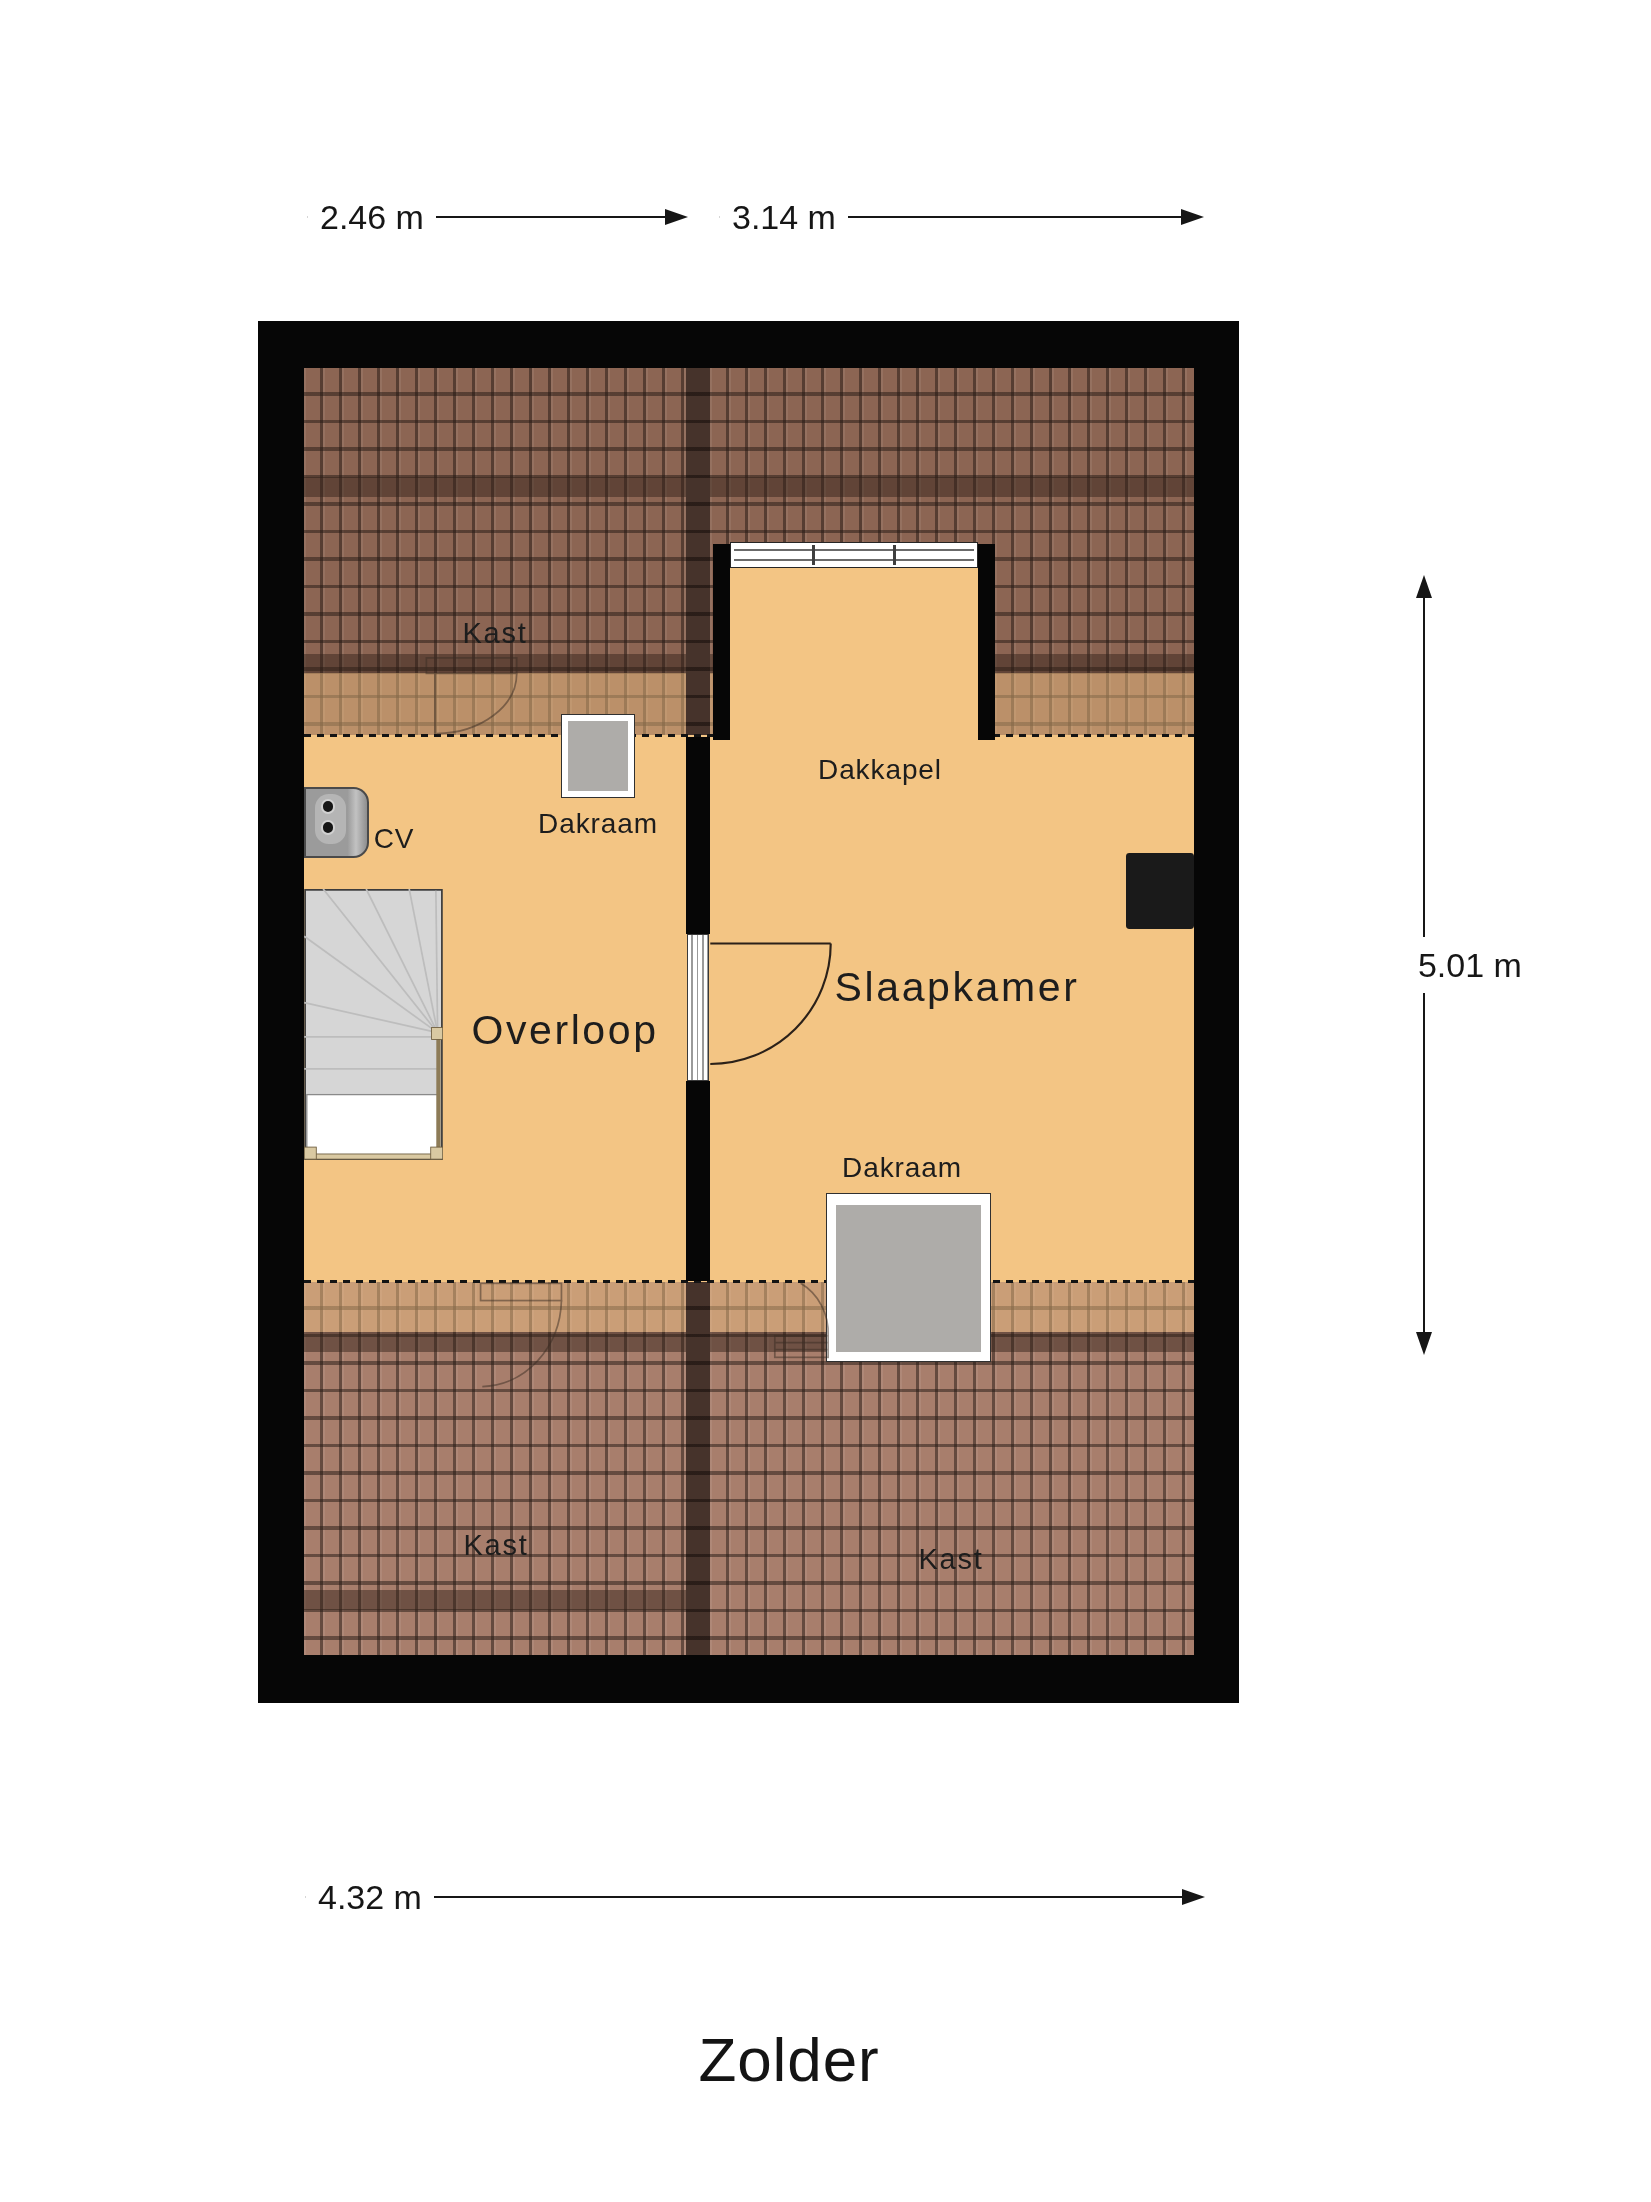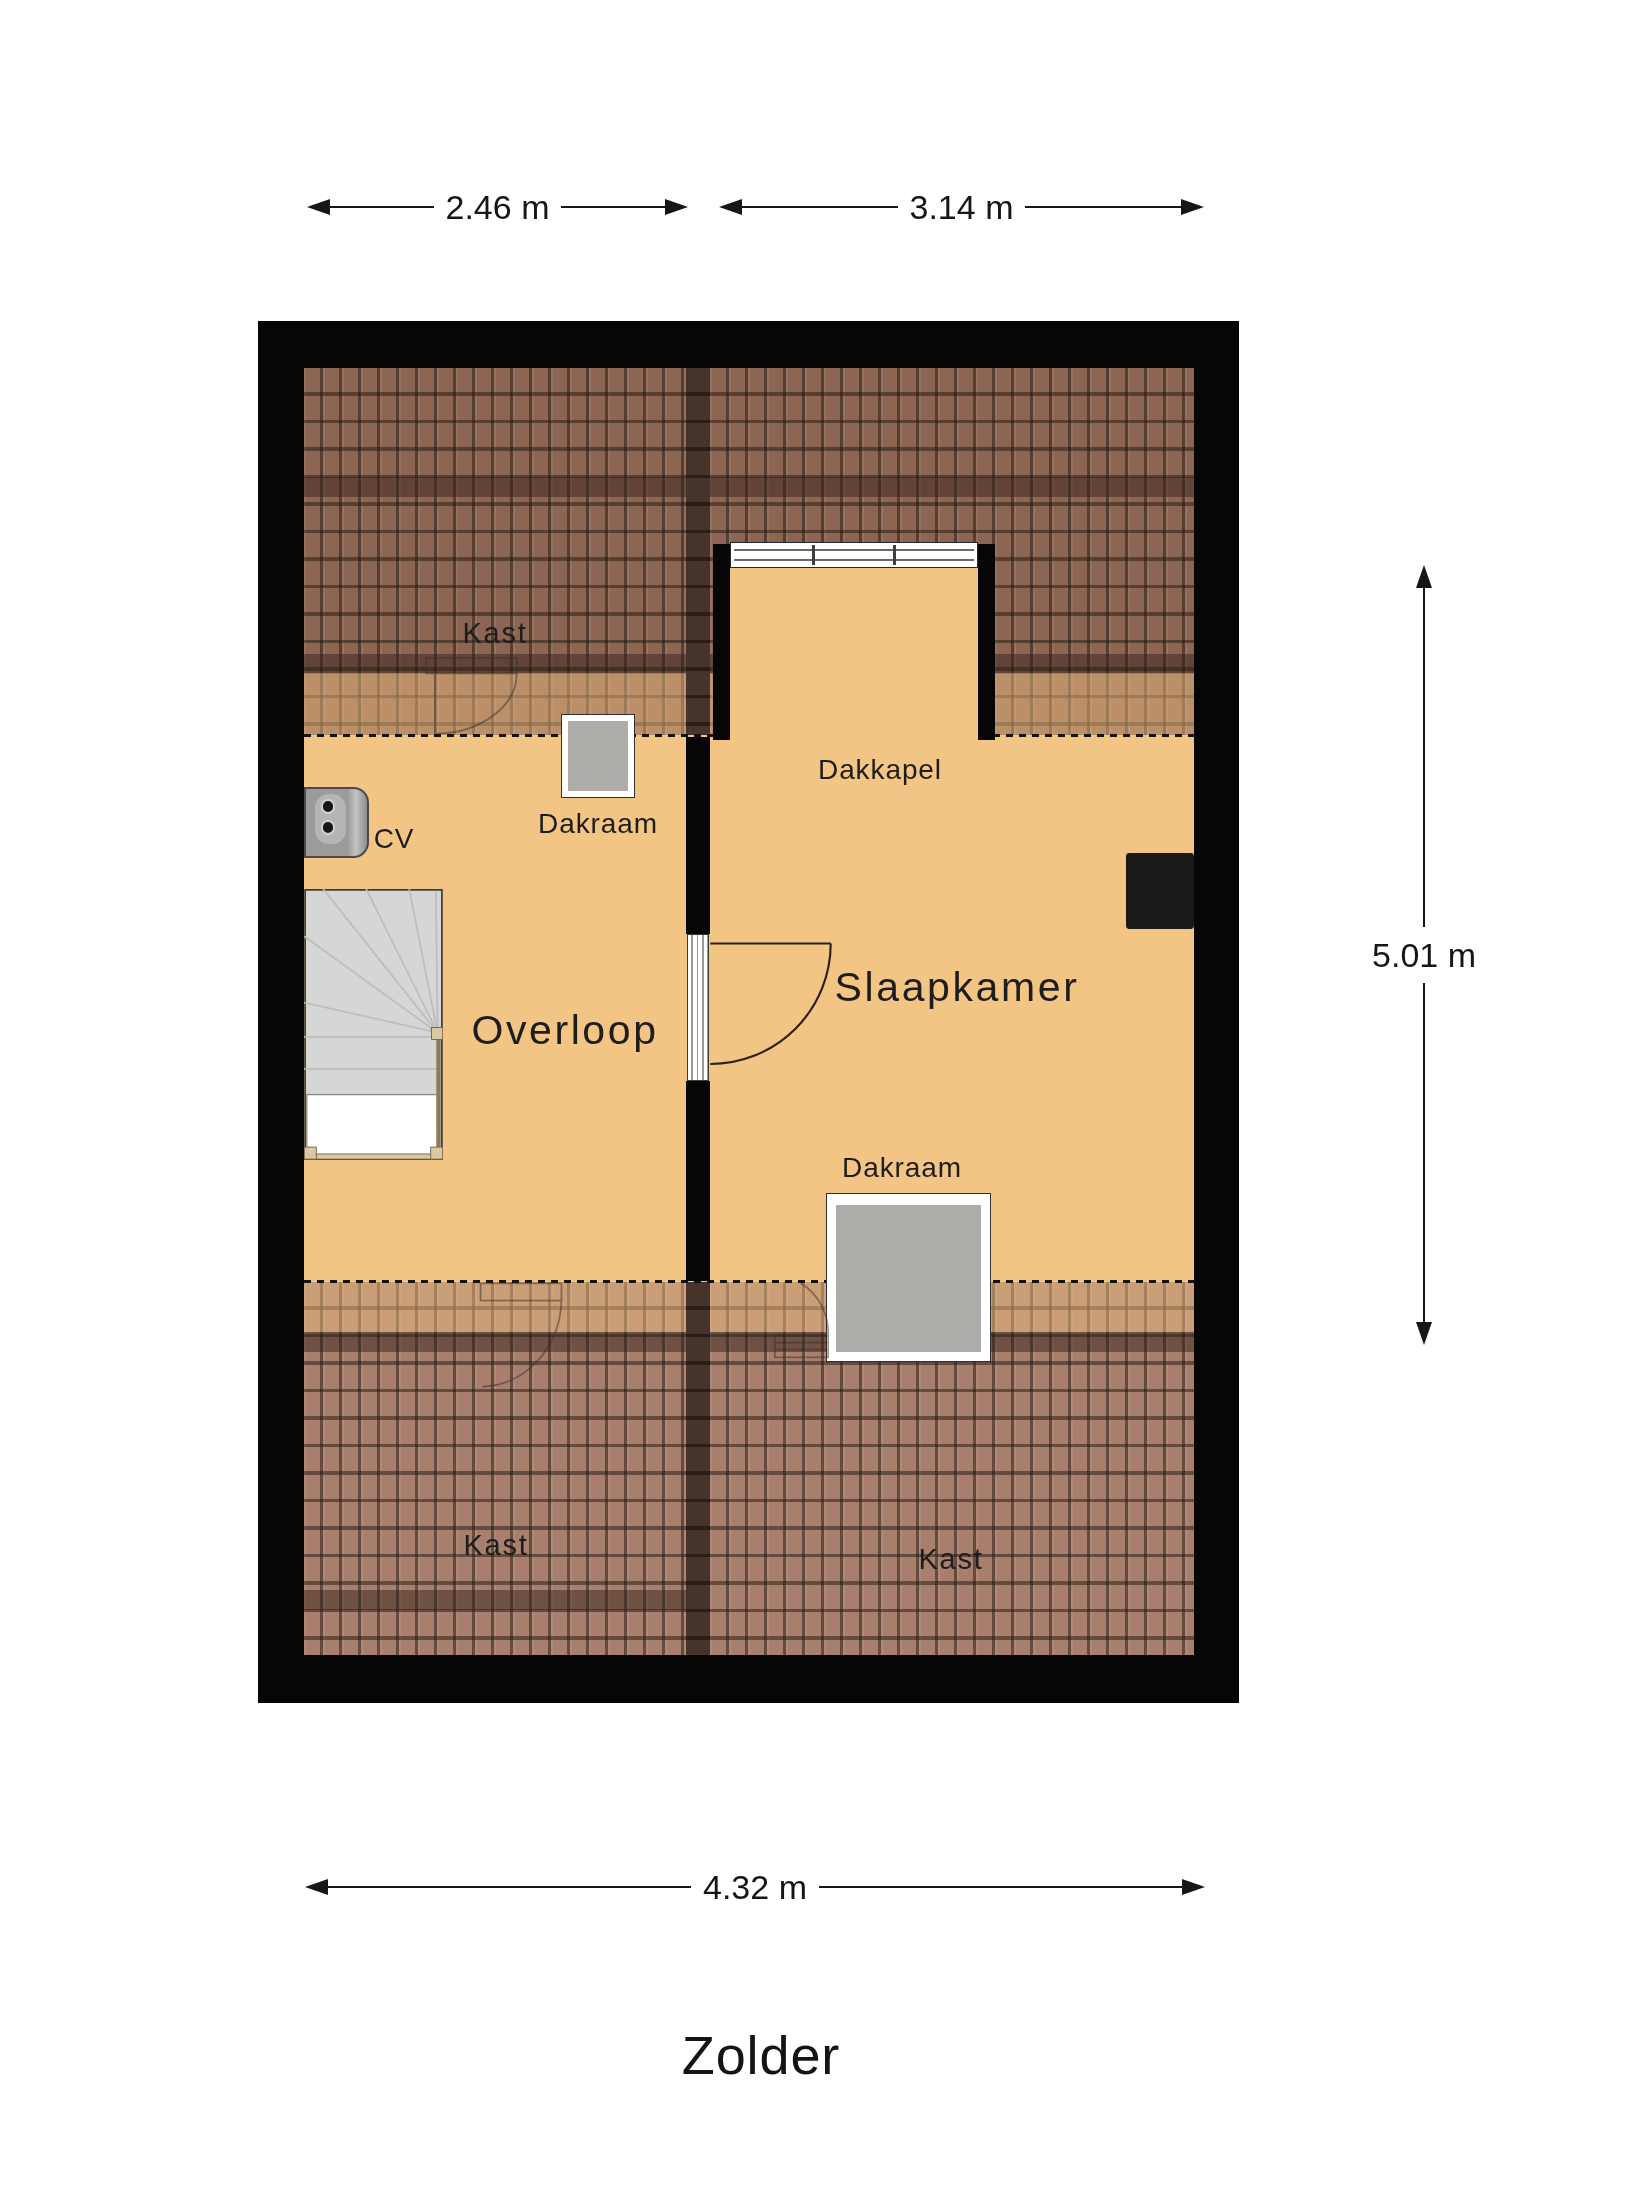--- a/index.html
+++ b/index.html
@@ -1,20 +1,20 @@
 <!DOCTYPE html>
 <html style="font-size:13.8px"><head>
 <meta charset="utf-8">
 <style>
   html,body{margin:0;padding:0;background:#ffffff;}
   *{box-sizing:border-box;}
   .canvas{position:relative;width:1652px;height:2203px;background:#ffffff;font-family:"Liberation Sans",sans-serif;overflow:hidden;}
 
   
-  .dim{position:absolute;display:flex;align-items:center;justify-content:center;}
+  .dim{position:absolute;display:flex;align-items:center;justify-content:flex-start;margin-top:10px;}
   .dim .line{position:absolute;background:#161616;}
   .dimh .line{left:1.7px;right:1.7px;top:50%;height:2.6px;margin-top:-1.3px;}
   .dimv .line{top:1.7px;bottom:1.7px;left:50%;width:2.6px;margin-left:-1.3px;}
   .dimh::before{content:'';position:absolute;left:-0.9px;top:50%;transform:translateY(-50%);
     border:8.6px solid transparent;border-left:0;border-right:23px solid #161616;}
   .dimh::after{content:'';position:absolute;right:-0.9px;top:50%;transform:translateY(-50%);
     border:8.6px solid transparent;border-right:0;border-left:23px solid #161616;}
   .dimv::before{content:'';position:absolute;top:-0.9px;left:50%;transform:translateX(-50%);
     border:8.6px solid transparent;border-top:0;border-bottom:23px solid #161616;}
   .dimv::after{content:'';position:absolute;bottom:-0.9px;left:50%;transform:translateX(-50%);
@@ -60,22 +60,22 @@
   .cvplate{position:absolute;left:8.6px;top:5.2px;width:31px;height:50px;background:#b5b5b5;border-radius:13.8px;}
   .knob{position:absolute;width:14.6px;height:14.6px;border-radius:50%;background:#161616;border:2.6px solid #d0d0d0;}
   .stairs{position:absolute;z-index:5;}
   .svgover{position:absolute;left:0;top:0;z-index:8;pointer-events:none;}
 
   
   .lab{position:absolute;transform:translate(-50%,-50%);color:#1d1d1d;white-space:nowrap;z-index:9;}
   .lab.room{font-size:41px;letter-spacing:2.6px;margin-top:28px;}
   .lab.feat{font-size:28px;letter-spacing:0.9px;}
   .lab.kast{font-size:29px;letter-spacing:1.7px;margin-top:48px;}
-  .title{position:absolute;left:761px;top:2024px;transform:translateX(-50%);
-    font-size:54px;color:#141414;letter-spacing:0.9px;}
+  .title{position:absolute;left:789px;top:2024px;transform:translateX(-50%);
+    font-size:62px;color:#141414;letter-spacing:0.9px;}
 </style>
 </head>
 <body>
 
 <div class="canvas">
 
   <div class="dim dimh" style="left:308px;top:194px;width:379px;height:26px">
     <span class="line"></span>
     <span class="lbl">2.46 m</span>
   </div>

